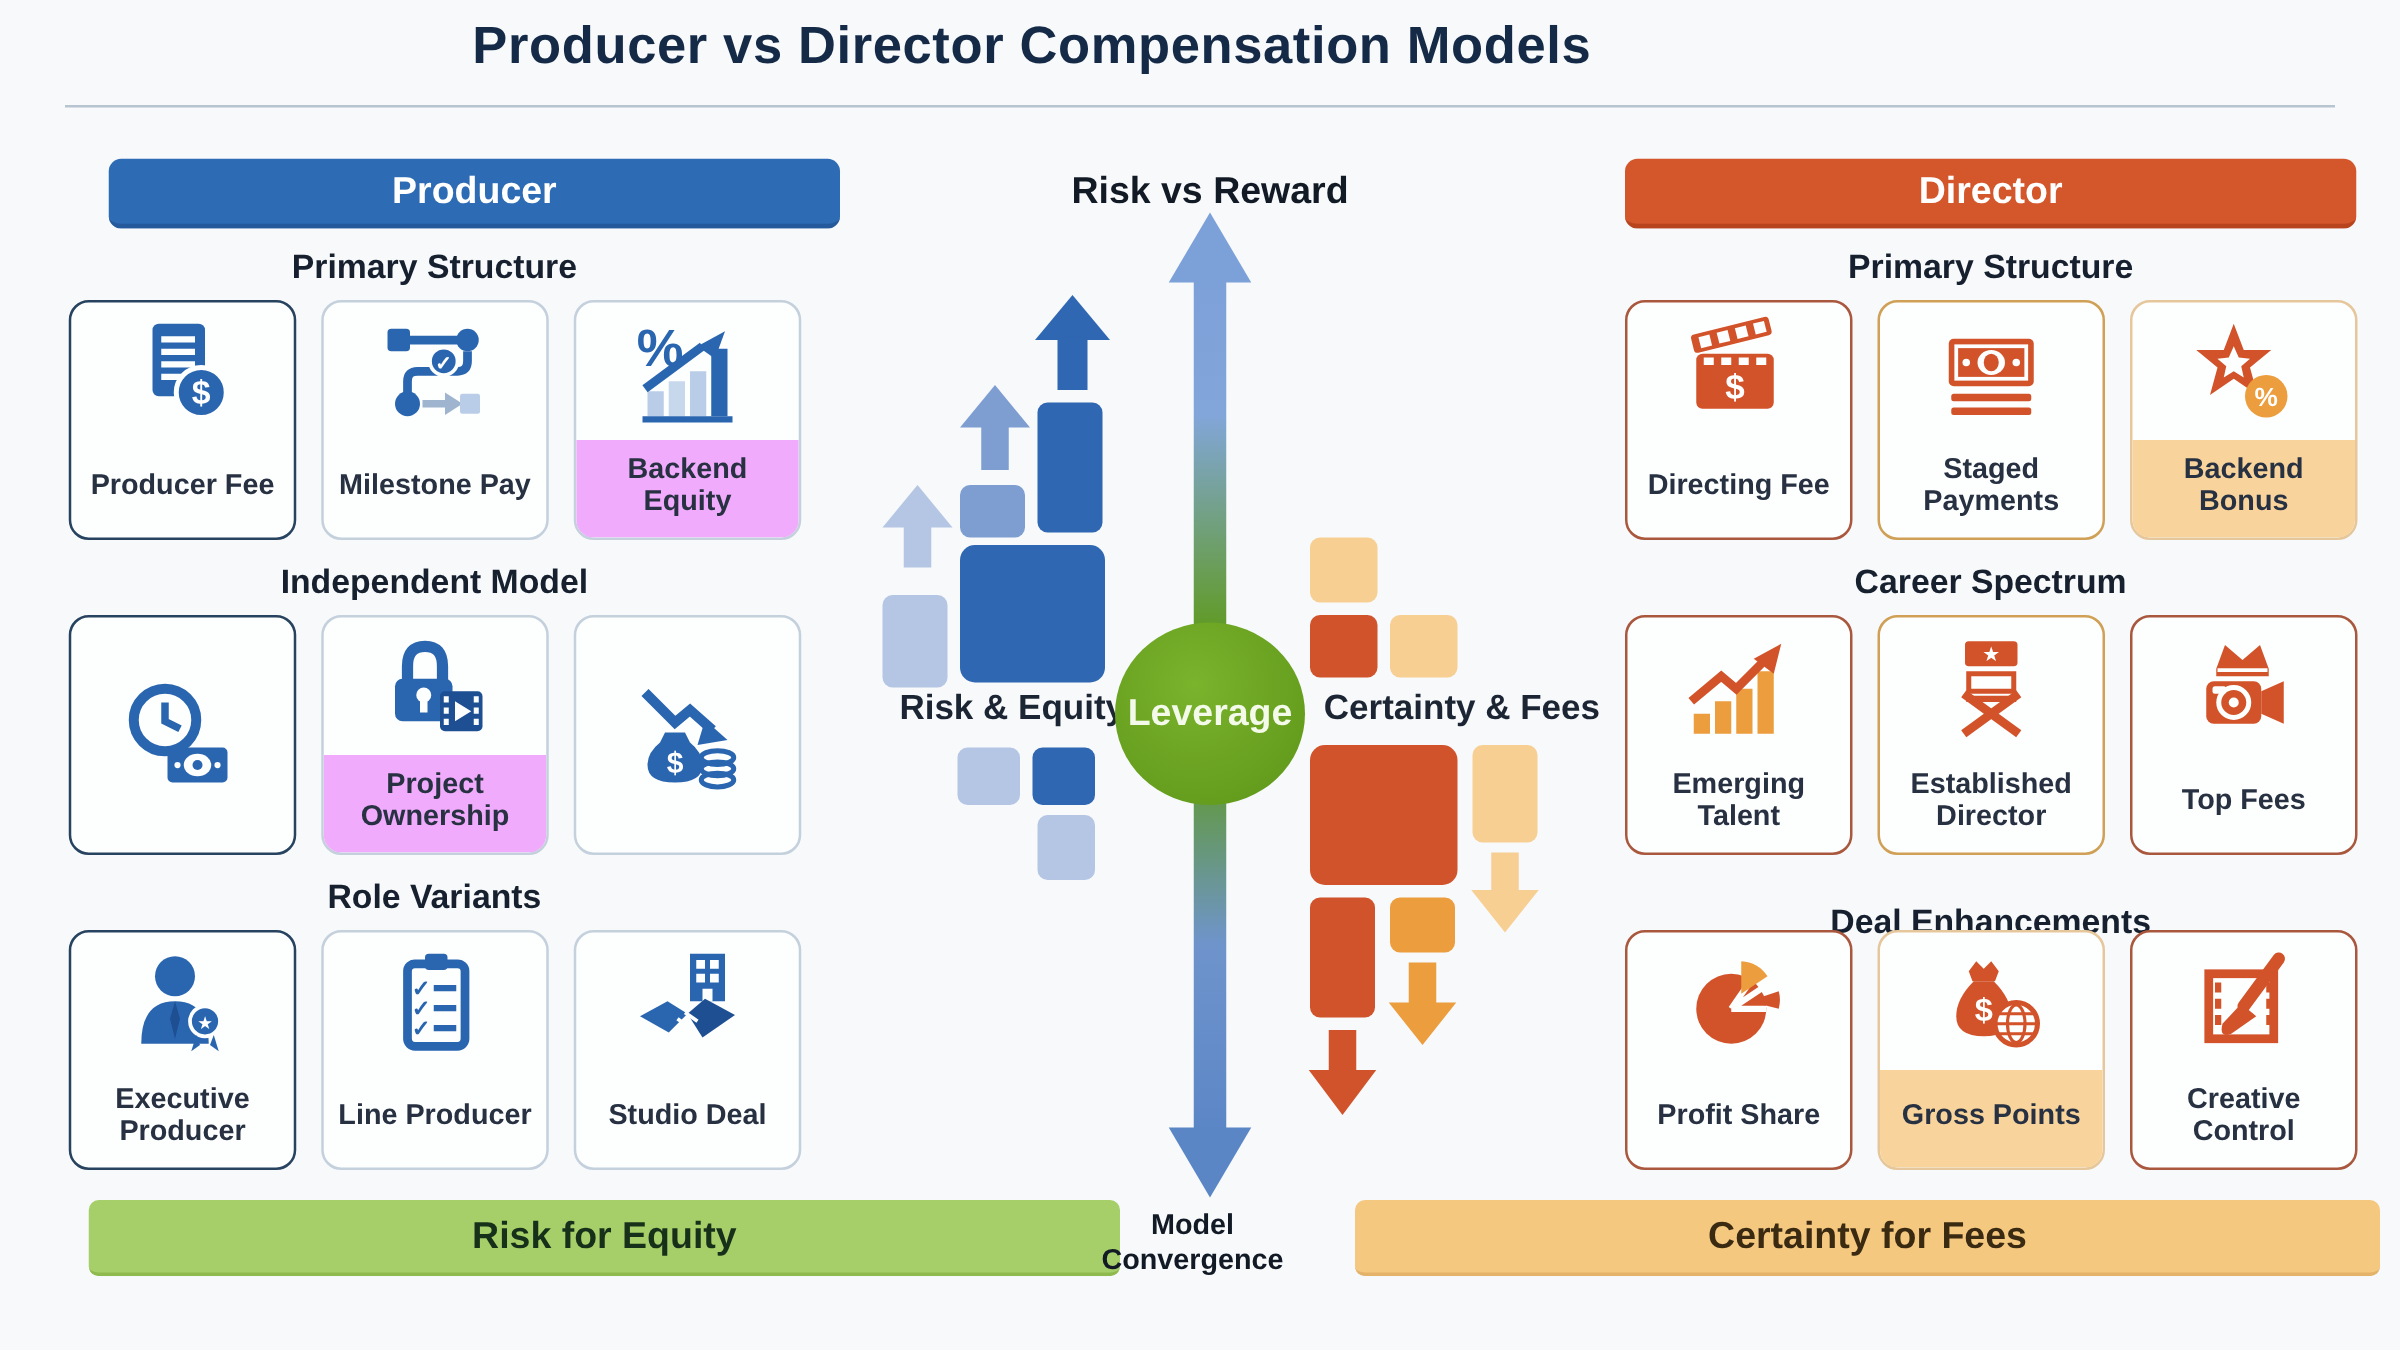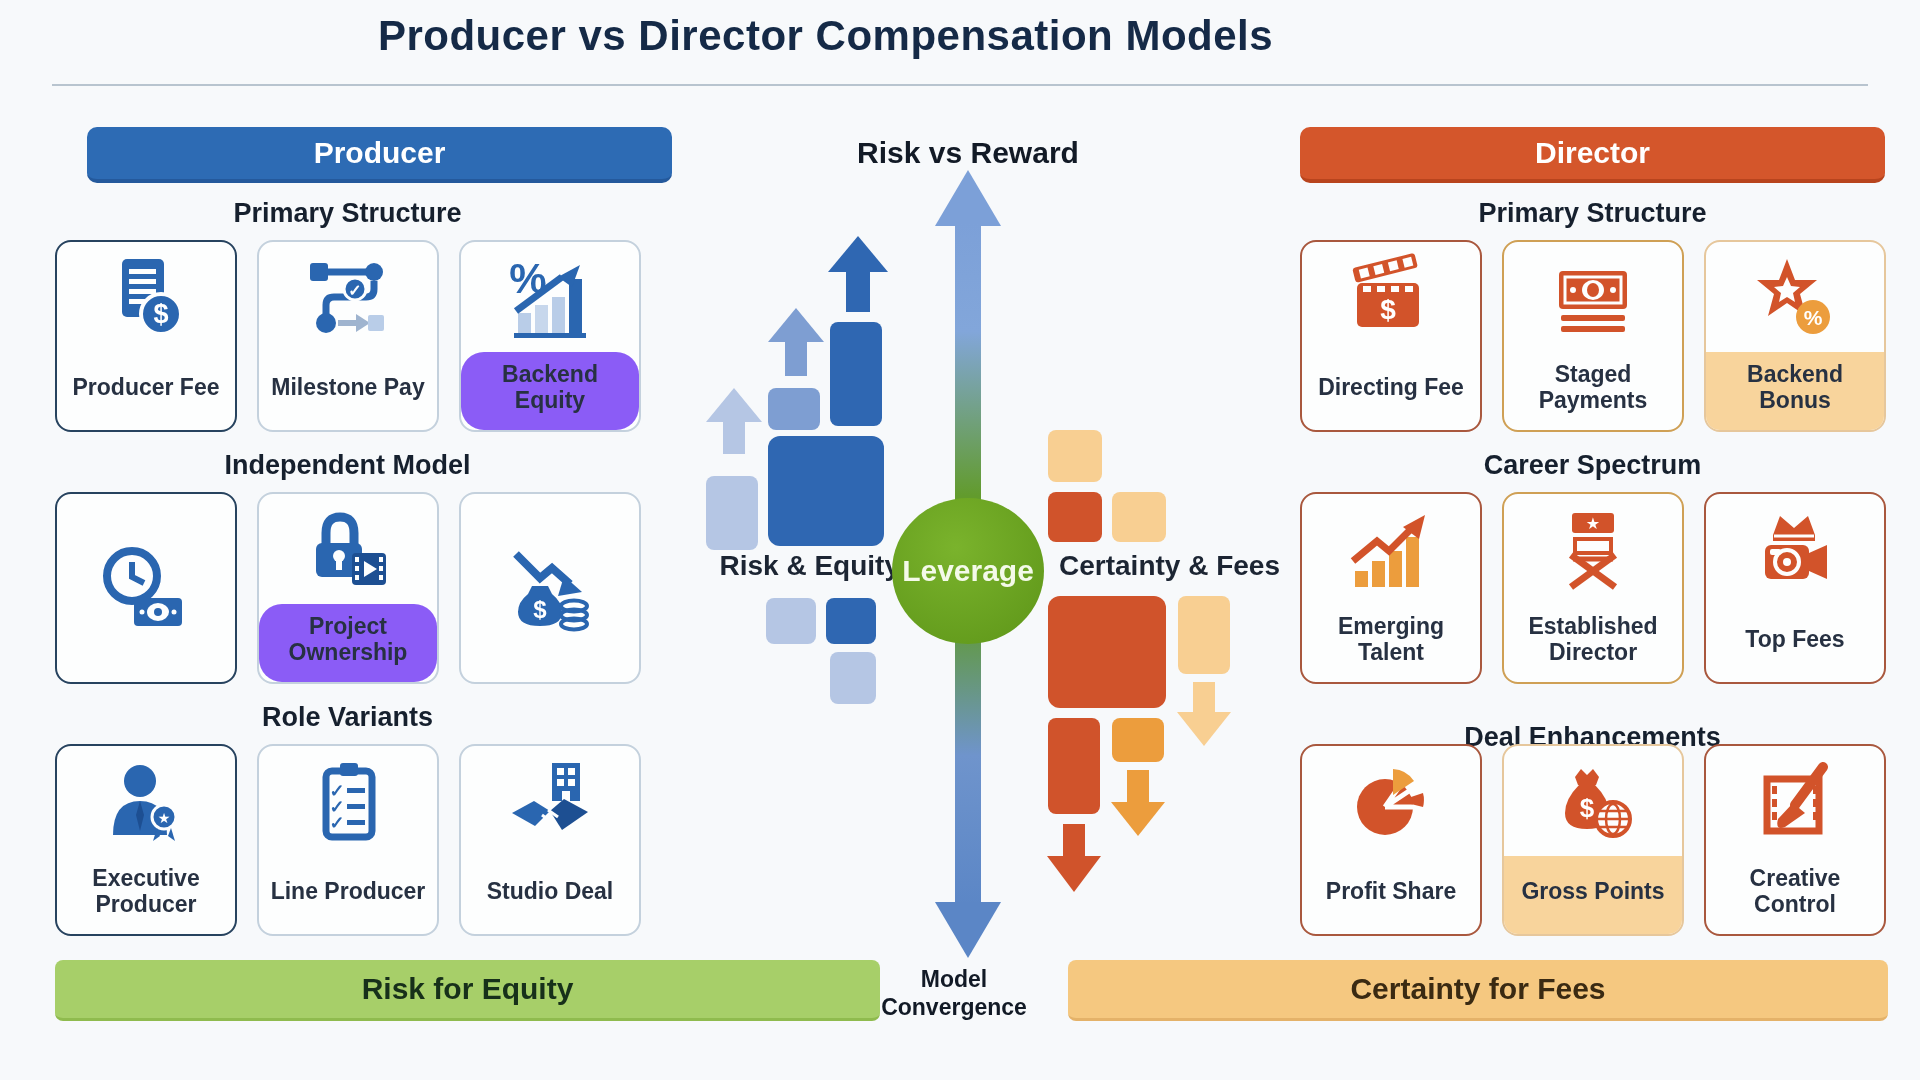--- a/index.html
+++ b/index.html
@@ -24,25 +24,25 @@
   .card{width:182px;height:192px;background:#fdfefe;border-radius:16px;border:2px solid #c4d1dd;
     box-sizing:border-box;display:flex;flex-direction:column;overflow:hidden;}
   .card .icon-area{flex:1;display:flex;align-items:center;justify-content:center;padding-top:4px;}
   .card .card-label{height:72px;display:flex;align-items:center;justify-content:center;text-align:center;
     font-size:23px;font-weight:bold;color:#273142;line-height:1.12;padding:0 6px 6px 6px;}
   .b-navy{border-color:#27435f;}
   .b-light{border-color:#c4d1dd;}
   .b-rust{border-color:#a9583e;}
   .b-gold{border-color:#cfa055;}
   .b-tan{border-color:#e6c79c;}
-  .hl-cyan .card-label{background:#8b5cf6;border-radius:23px;}
+  .hl-cyan .card-label{background:#f0abfc;}
   .hl-orange .card-label{background:#f8d49c;}
   
   .bottom-banner{height:58px;border-radius:8px;display:flex;align-items:center;justify-content:center;
-    font-size:30px;font-weight:bold;}
+    font-size:30px;font-weight:bold;margin-left:16px;}
   .banner-risk{left:55px;top:960px;width:825px;background:#a7cf69;color:#17301a;border-bottom:3px solid #8fbb4e;}
   .banner-certainty{left:1068px;top:960px;width:820px;background:#f5c880;color:#3a2a12;border-bottom:3px solid #e4b269;}
   
   .center-title{left:818px;top:136px;width:300px;text-align:center;font-size:30px;font-weight:bold;color:#121a26;}
   .tri-up{width:0;height:0;border-left:33px solid transparent;border-right:33px solid transparent;}
   .tri-down{width:0;height:0;border-left:33px solid transparent;border-right:33px solid transparent;}
   .main-shaft{left:955px;top:222px;width:26px;height:684px;
     background:linear-gradient(180deg,#7ca0d8 0%,#82a6da 16%,#629b2d 40%,#5f9a28 56%,#6f94cc 78%,#5b86c6 100%);}
   .main-arrow-top{left:935px;top:170px;border-bottom:56px solid #7ca0d8;}
   .main-arrow-bottom{left:935px;top:902px;border-top:56px solid #5b86c6;}

